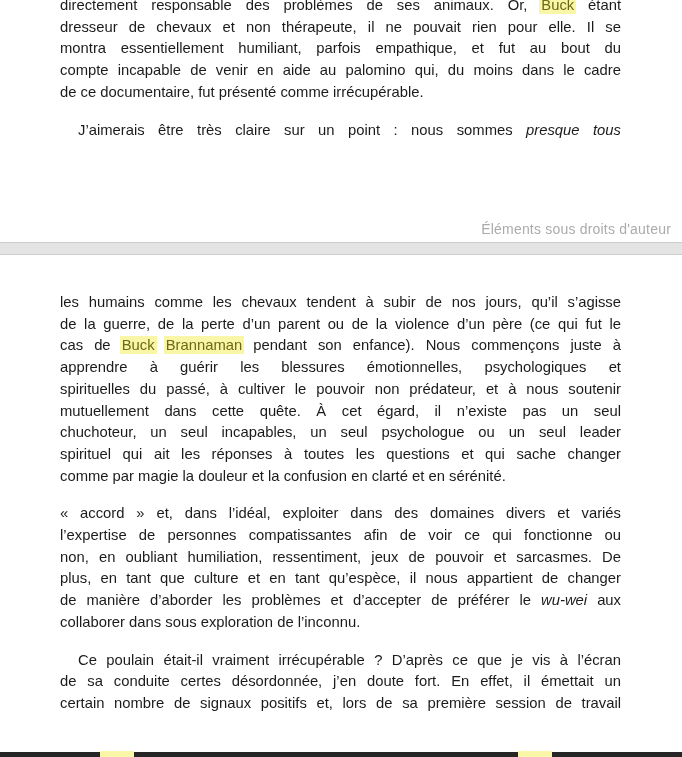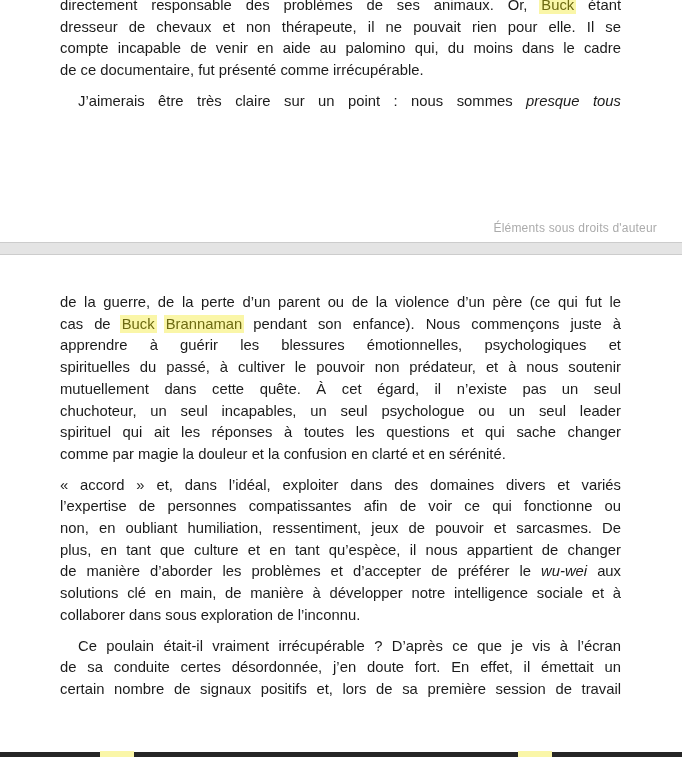--- a/index.html
+++ b/index.html
@@ -13,32 +13,32 @@
     background:var(--bg);
     font-family:"Liberation Sans","DejaVu Sans",sans-serif;
     color:var(--text);
   }
   .text-block{
     position:absolute;left:60px;width:561px;
     font-size:14.8px;line-height:21.7px;
   }
   #page-top{top:-5px;}
   #page-bottom{top:292px;}
-  .para + .para{margin-top:9px;}
+  .para + .para{margin-top:16px;}
   .line{text-align:justify;text-align-last:justify;}
   .line.last{text-align-last:left;}
   .line.first-indent{padding-left:18px;}
   .it{font-style:italic;}
   .hl{
     background:var(--hl-bg);color:var(--hl-text);
     padding:1px 2px;margin:-1px -2px;
   }
   #copyright-notice{
-    position:absolute;top:221px;right:25px;
-    font-size:12px;color:var(--notice);letter-spacing:.2px;
+    position:absolute;top:221px;right:11px;
+    font-size:14px;color:var(--notice);letter-spacing:.2px;
   }
   #page-separator{
     position:absolute;left:0;top:242px;width:682px;height:11px;
     background:var(--sep-fill);
     border-top:1px solid var(--sep-border);
     border-bottom:1px solid var(--sep-border);
   }
   #bottom-clip-bar{
     position:absolute;left:0;top:752px;width:682px;height:5px;
     background:var(--clip);
@@ -50,50 +50,51 @@
   #clip-highlight-1{left:100px;width:34px;}
   #clip-highlight-2{left:518px;width:34px;}
 </style>
 </head>
 <body>
 
 <div id="page-top" class="text-block">
     <div class="para">
       <div class="line"><span class="">directement responsable des problèmes de ses animaux. Or, </span><span class="hl">Buck</span><span class=""> étant</span></div>
       <div class="line"><span class="">dresseur de chevaux et non thérapeute, il ne pouvait rien pour elle. Il se</span></div>
+      <div class="line"><span class="">montra essentiellement humiliant, parfois empathique, et fut au bout du</span></div>
       <div class="line"><span class="">compte incapable de venir en aide au palomino qui, du moins dans le cadre</span></div>
       <div class="line last"><span class="">de ce documentaire, fut présenté comme irrécupérable.</span></div>
     </div>
     <div class="para">
       <div class="line first-indent"><span class="">J’aimerais être très claire sur un point : nous sommes </span><span class="it">presque tous</span></div>
     </div>
   </div>
 
 <div id="copyright-notice">Éléments sous droits d'auteur</div>
 
 <div id="page-separator"></div>
 
 <div id="page-bottom" class="text-block">
     <div class="para">
+      <div class="line"><span class="">les humains comme les chevaux tendent à subir de nos jours, qu’il s’agisse</span></div>
       <div class="line"><span class="">de la guerre, de la perte d’un parent ou de la violence d’un père (ce qui fut le</span></div>
       <div class="line"><span class="">cas de </span><span class="hl">Buck</span><span class=""> </span><span class="hl">Brannaman</span><span class=""> pendant son enfance). Nous commençons juste à</span></div>
       <div class="line"><span class="">apprendre à guérir les blessures émotionnelles, psychologiques et</span></div>
       <div class="line"><span class="">spirituelles du passé, à cultiver le pouvoir non prédateur, et à nous soutenir</span></div>
       <div class="line"><span class="">mutuellement dans cette quête. À cet égard, il n’existe pas un seul</span></div>
       <div class="line"><span class="">chuchoteur, un seul incapables, un seul psychologue ou un seul leader</span></div>
       <div class="line"><span class="">spirituel qui ait les réponses à toutes les questions et qui sache changer</span></div>
       <div class="line last"><span class="">comme par magie la douleur et la confusion en clarté et en sérénité.</span></div>
     </div>
     <div class="para">
       <div class="line"><span class="">« accord » et, dans l’idéal, exploiter dans des domaines divers et variés</span></div>
       <div class="line"><span class="">l’expertise de personnes compatissantes afin de voir ce qui fonctionne ou</span></div>
       <div class="line"><span class="">non, en oubliant humiliation, ressentiment, jeux de pouvoir et sarcasmes. De</span></div>
       <div class="line"><span class="">plus, en tant que culture et en tant qu’espèce, il nous appartient de changer</span></div>
       <div class="line"><span class="">de manière d’aborder les problèmes et d’accepter de préférer le </span><span class="it">wu-wei</span><span class=""> aux</span></div>
-      <div class="line"><span class="">solutions clé en main, de manière à développer notre intelligence sociale et à</span></div>
       <div class="line last"><span class="">collaborer dans sous exploration de l’inconnu.</span></div>
     </div>
     <div class="para">
       <div class="line first-indent"><span class="">Ce poulain était-il vraiment irrécupérable ? D’après ce que je vis à l’écran</span></div>
       <div class="line"><span class="">de sa conduite certes désordonnée, j’en doute fort. En effet, il émettait un</span></div>
       <div class="line"><span class="">certain nombre de signaux positifs et, lors de sa première session de travail</span></div>
     </div>
   </div>
 
 <div id="bottom-clip-bar"></div>

